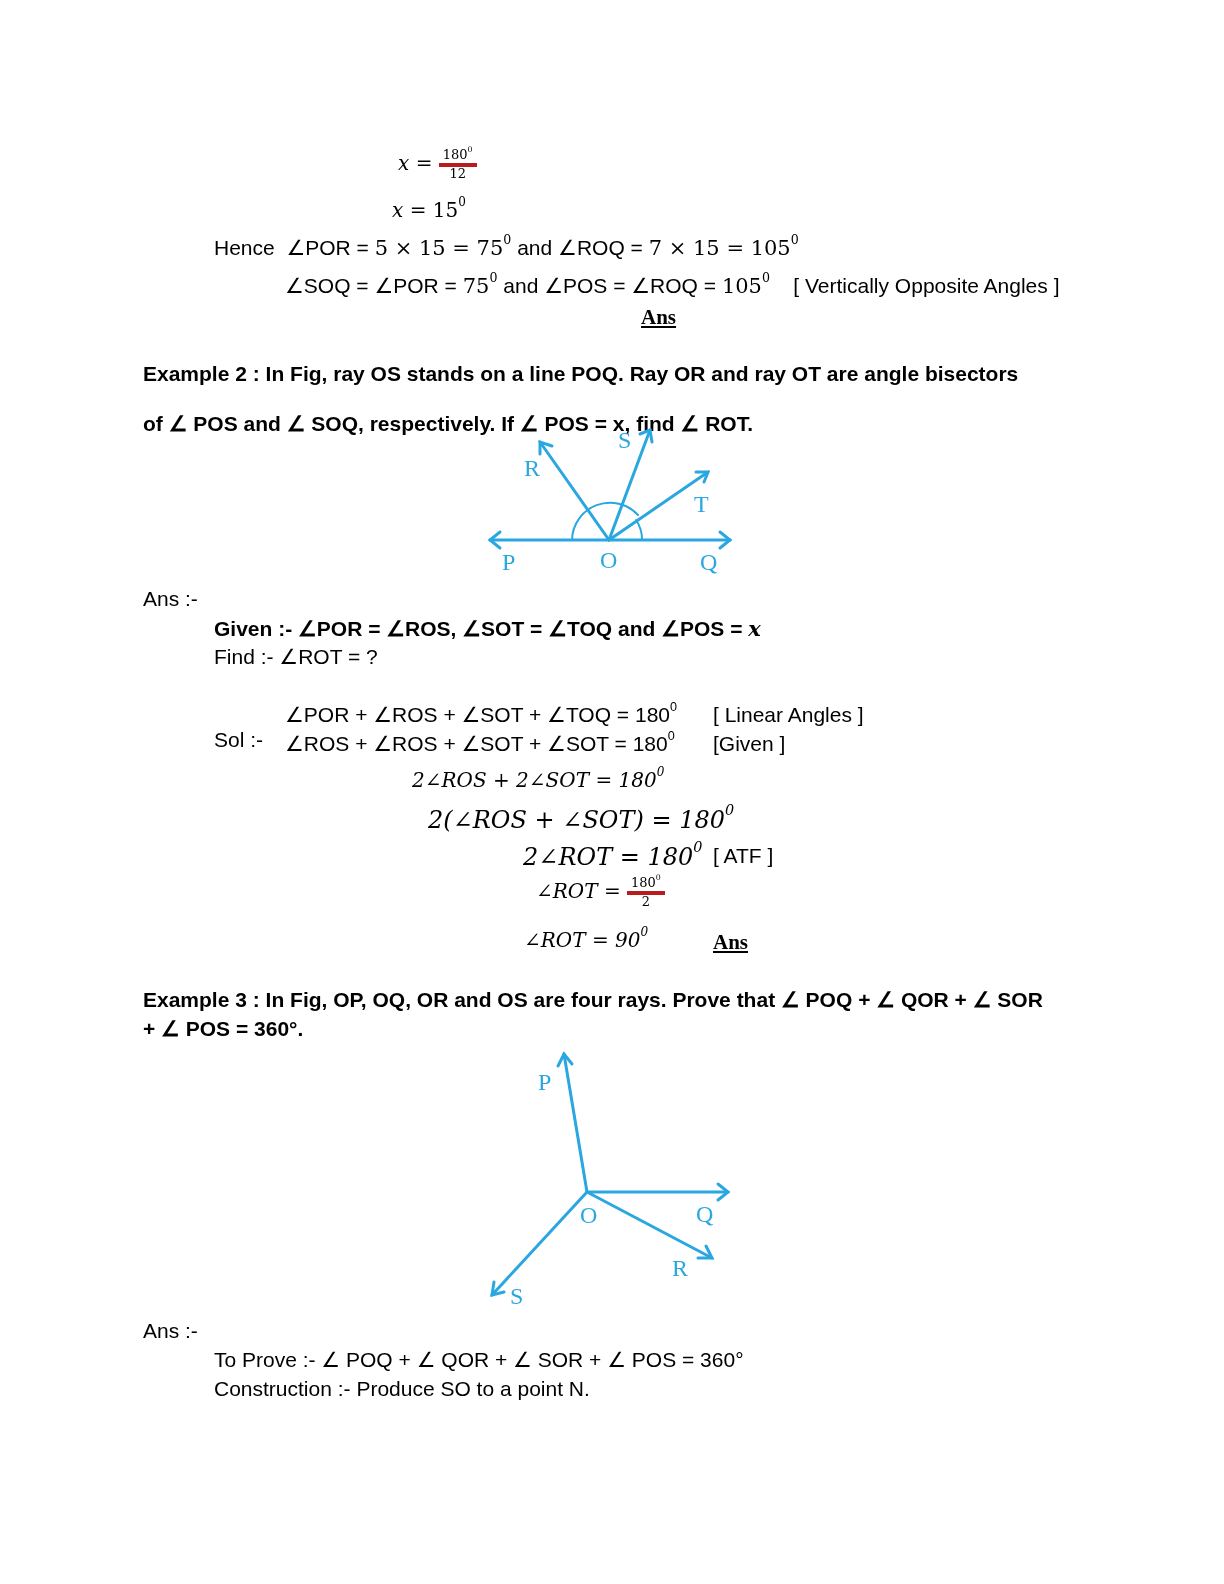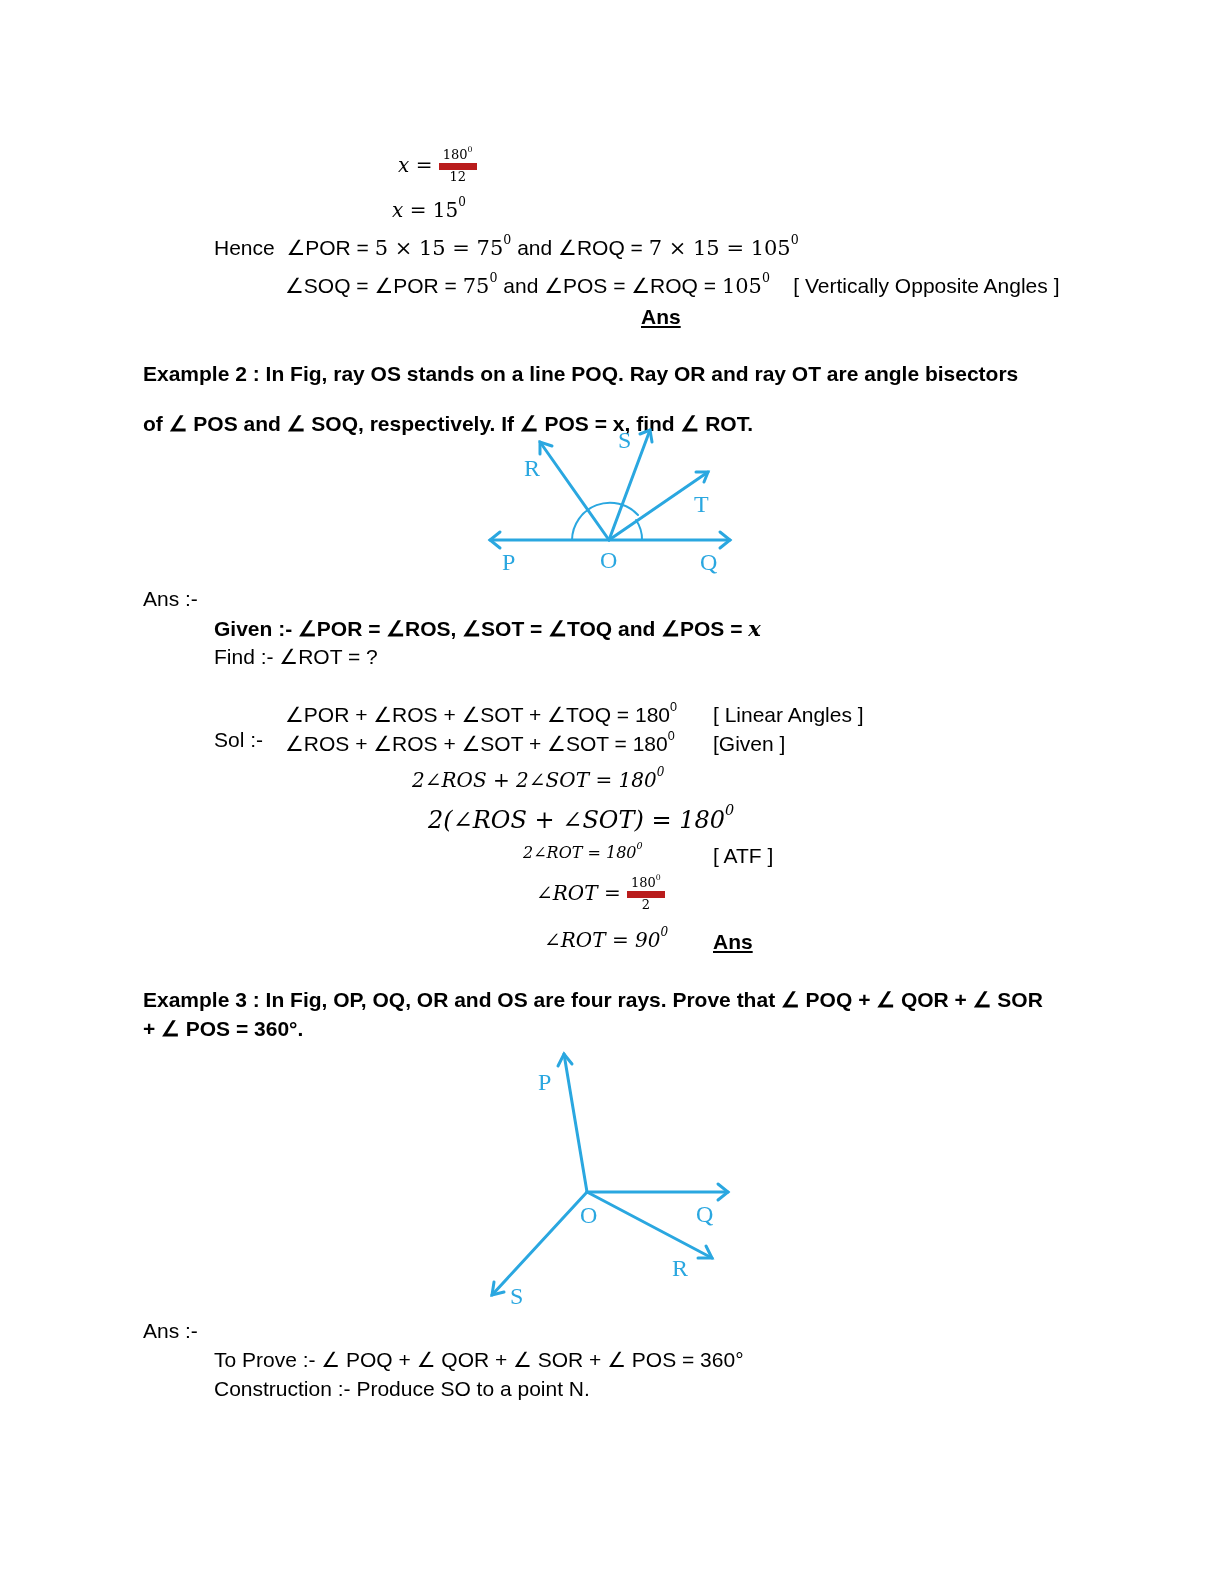--- a/index.html
+++ b/index.html
@@ -2,24 +2,24 @@
 <html><head>
 <meta charset="utf-8">
 <style>
   html, body { margin:0; padding:0; background:#ffffff; }
   body { width:1224px; height:1584px; position:relative; overflow:hidden; color:#000;
          font-family:"Liberation Sans", sans-serif; font-size:21px; }
   .abs { position:absolute; white-space:nowrap; }
   .math { font-family:"DejaVu Serif", "Liberation Serif", serif; }
   .it { font-style:italic; }
   .bold { font-weight:bold; }
-  .u { text-decoration:underline; font-weight:bold; }
+  .u { text-decoration:underline; font-weight:bold;font-family:Liberation Serif, serif; }
   sup { font-size:0.6em; vertical-align:0.9em; line-height:0; }
   .frac { display:inline-flex; flex-direction:column; align-items:center; vertical-align:middle; font-size:13px; line-height:1.15; }
-  .frac .num { border-bottom:7px solid #b91c1c; padding:0 4px; }
+  .frac .num { border-bottom:4px solid #b91c1c; padding:0 4px; }
   .fig { position:absolute; }
   .lbl { font-family:"Liberation Serif", serif; fill:#2aa7e0; font-size:24px; }
 </style>
 </head>
 <body>
 
 <div class="abs math" style="left:398px;top:148px;font-size:20px;">
   <span class="it">x</span>
   <span>=</span>
   <span class="frac">
@@ -73,30 +73,30 @@
 </div>
 <div class="abs" style="left:214px;top:645px;">Find :- ∠ROT = ?</div>
 
 <div class="abs" style="left:214px;top:703px;margin-top:25px;">Sol :-</div>
 <div class="abs" style="left:285px;top:703px;"><span>∠POR + ∠ROS + ∠SOT + ∠TOQ = 180</span><sup>0</sup></div>
 <div class="abs" style="left:713px;top:703px;">[ Linear Angles ]</div>
 <div class="abs" style="left:285px;top:732px;"><span>∠ROS + ∠ROS + ∠SOT + ∠SOT = 180</span><sup>0</sup></div>
 <div class="abs" style="left:713px;top:732px;">[Given ]</div>
 <div class="abs math it" style="left:412px;top:768px;font-size:20px;"><span>2∠ROS  +  2∠SOT  =  180</span><sup>0</sup></div>
 <div class="abs math it" style="left:428px;top:806px;font-size:24px;"><span>2(∠ROS + ∠SOT) = 180</span><sup>0</sup></div>
-<div class="abs math it" style="left:523px;top:843px;font-size:16px;text-align:center;"><span>2∠ROT = 180</span><sup>0</sup></div>
+<div class="abs math it" style="left:523px;top:843px;font-size:24px;text-align:center;"><span>2∠ROT = 180</span><sup>0</sup></div>
 <div class="abs" style="left:713px;top:844px;">[ ATF ]</div>
 <div class="abs math it" style="left:536px;top:876px;font-size:20px;">
   <span>∠ROT = </span>
   <span class="frac" style="font-style:normal;">
       <span class="num"><span>180</span><sup>0</sup></span>
       <span>2</span>
     </span>
 </div>
-<div class="abs math it" style="left:544px;top:928px;font-size:20px;"><span>∠ROT = 90</span><sup>0</sup></div>
+<div class="abs math it" style="left:524px;top:928px;font-size:20px;"><span>∠ROT = 90</span><sup>0</sup></div>
 <div class="abs u" style="left:713px;top:930px;">Ans</div>
 
 <div class="abs bold" style="left:143px;top:988px;">Example 3 : In Fig, OP, OQ, OR and OS are four rays. Prove that ∠ POQ + ∠ QOR + ∠ SOR</div>
 <div class="abs bold" style="left:143px;top:1017px;">+ ∠ POS = 360°.</div>
 
 <svg class="fig" style="left:470px;top:1040px;" width="280" height="270">
   <g stroke="#2aa7e0" stroke-width="3" fill="none" stroke-linecap="round">
     <line x1="117" y1="152" x2="94" y2="14"></line>
     <polyline points="88,26 94,14 102,24"></polyline>
     <line x1="117" y1="152" x2="258" y2="152"></line>

